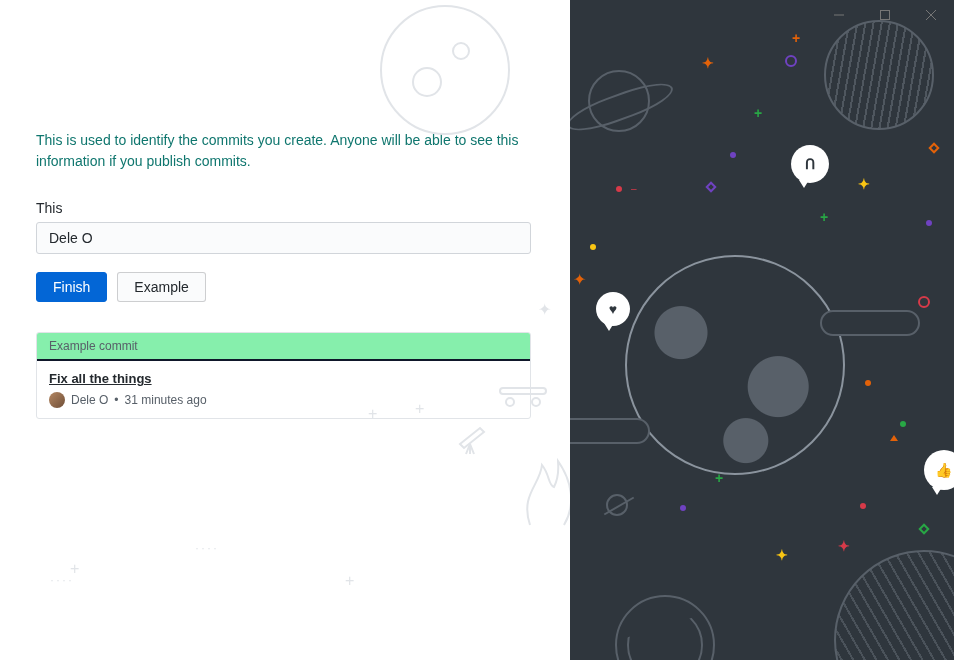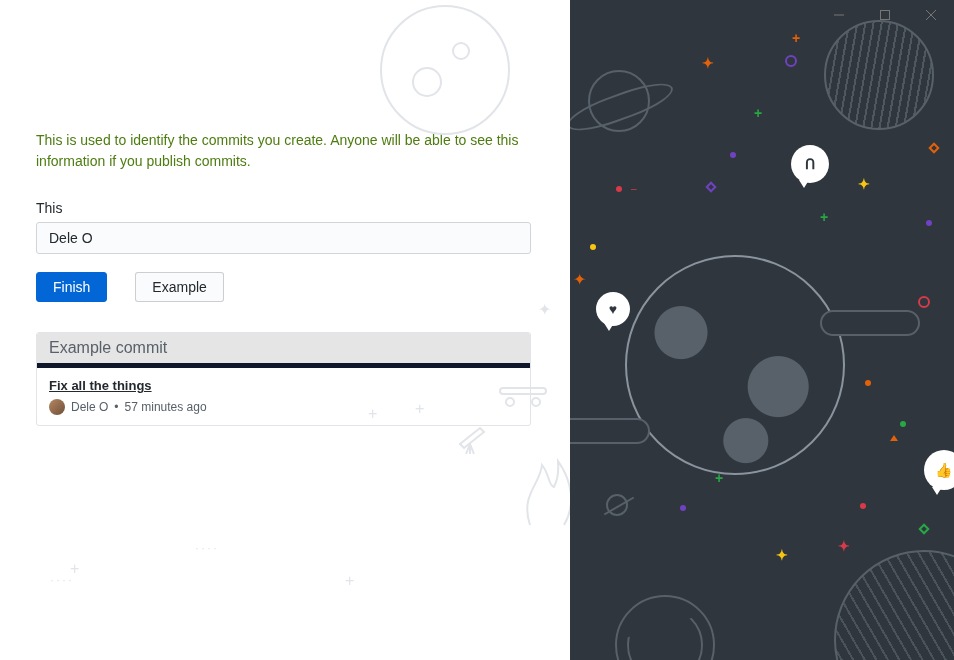--- a/index.html
+++ b/index.html
@@ -6,45 +6,45 @@
     html, body { width: 954px; height: 660px; overflow: hidden; font-family: -apple-system, BlinkMacSystemFont, 'Segoe UI', Helvetica, Arial, sans-serif; }
     .window { display: flex; width: 100%; height: 100%; position: relative; }
     .titlebar { position: absolute; top: 0; right: 0; width: 100%; height: 30px; display: flex; justify-content: flex-end; z-index: 100; }
     .titlebar-btn { width: 46px; height: 30px; display: flex; align-items: center; justify-content: center; color: #767676; }
     .titlebar-btn svg { width: 10px; height: 10px; }
 
     .left { flex: 0 0 570px; background: #fff; padding: 130px 36px 36px 36px; position: relative; overflow: hidden; }
     .right { flex: 1; background: #2F363D; position: relative; overflow: hidden; }
 
     h1 { font-size: 36px; font-weight: 300; color: #24292e; margin-bottom: 20px; }
-    .description { font-size: 14px; color: #4d7c0f; line-height: 1.5; margin-bottom: 28px; max-width: 495px; }
+    .description { font-size: 14px; color: #0f766e; line-height: 1.5; margin-bottom: 28px; max-width: 495px; }
 
     .field { margin-bottom: 18px; }
     .field label { display: block; font-size: 14px; color: #24292e; margin-bottom: 6px; }
     .field input {
       width: 495px; height: 32px;
       padding: 5px 12px;
       font-size: 14px;
       color: #24292e;
       border: 1px solid #d1d5da;
       border-radius: 3px;
       background: #fafbfc;
     }
 
-    .buttons { display: flex; gap: 28px; margin-bottom: 30px; }
+    .buttons { display: flex; gap: 10px; margin-bottom: 30px; }
     .btn {
       display: inline-flex; align-items: center; justify-content: center;
       padding: 6px 16px; font-size: 14px; border-radius: 3px; cursor: pointer;
       border: 1px solid rgba(27,31,35,.2);
     }
     .btn-primary { background: #0366d6; color: #fff; border-color: #0366d6; }
     .btn-secondary { background: #fafbfc; color: #24292e; }
 
     .example-commit { width: 495px; border: 1px solid #e1e4e8; border-radius: 3px; overflow: hidden; }
-    .example-commit-header { background: #e5e5e5; border-bottom: 5px solid #0f172a; padding: 6px 12px; font-size: 16px; color: #586069; }
+    .example-commit-header { background: #86efac; border-bottom: 2px solid #0f172a; padding: 6px 12px; font-size: 12px; color: #586069; }
     .example-commit-body { padding: 10px 12px; }
     .commit-title { font-size: 13px; font-weight: 600; color: #24292e; margin-bottom: 6px; text-decoration: underline; }
     .commit-meta { display: flex; align-items: center; gap: 6px; font-size: 12px; color: #586069; }
     .avatar { width: 16px; height: 16px; border-radius: 50%; background: linear-gradient(135deg,#b58863,#6f4e37); display:inline-block; }
 
     
     .left-deco { position: absolute; inset: 0; pointer-events: none; }
     .moon { position: absolute; top: 5px; left: 380px; width: 130px; height: 130px; border: 2px solid #e1e4e8; border-radius: 50%; }
     .moon::before { content: ""; position: absolute; width: 26px; height: 26px; border: 2px solid #e1e4e8; border-radius: 50%; top: 60px; left: 30px; }
     .moon::after { content: ""; position: absolute; width: 14px; height: 14px; border: 2px solid #e1e4e8; border-radius: 50%; top: 35px; left: 70px; }
@@ -147,21 +147,21 @@
     </div>
 
     <div class="example-commit">
       <div class="example-commit-header">Example commit</div>
       <div class="example-commit-body">
         <div class="commit-title">Fix all the things</div>
         <div class="commit-meta">
           <span class="avatar"></span>
           <span>Dele O</span>
           <span>•</span>
-          <span>57 minutes ago</span>
+          <span>31 minutes ago</span>
         </div>
       </div>
     </div>
 
   </div>
 
   <div class="right">
 
     <div class="saturn"></div>
     <div class="saturn-ring"></div>

